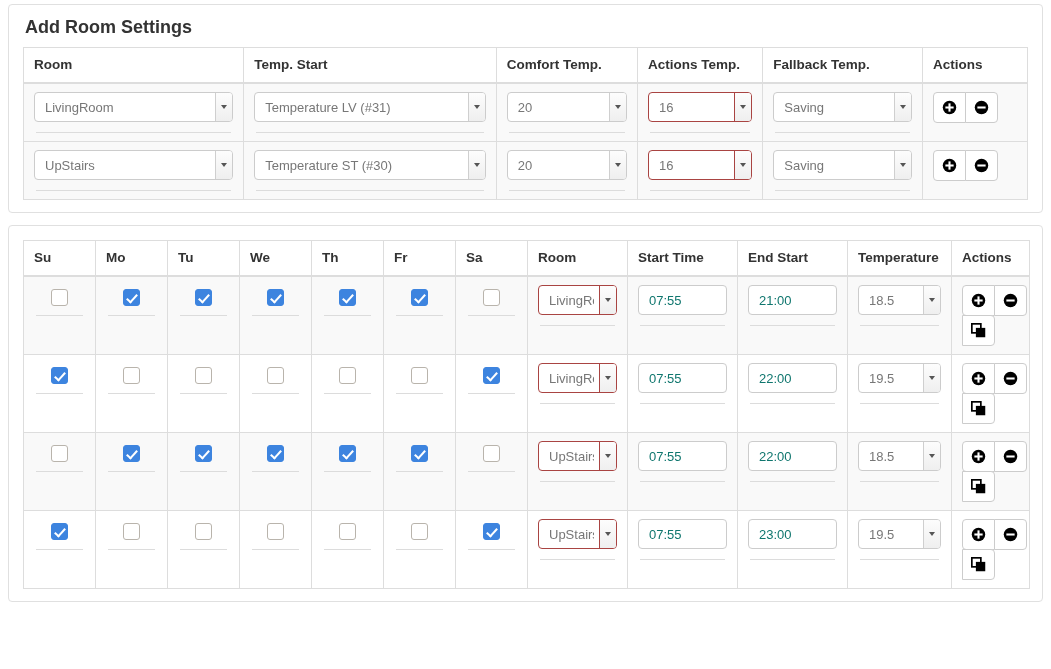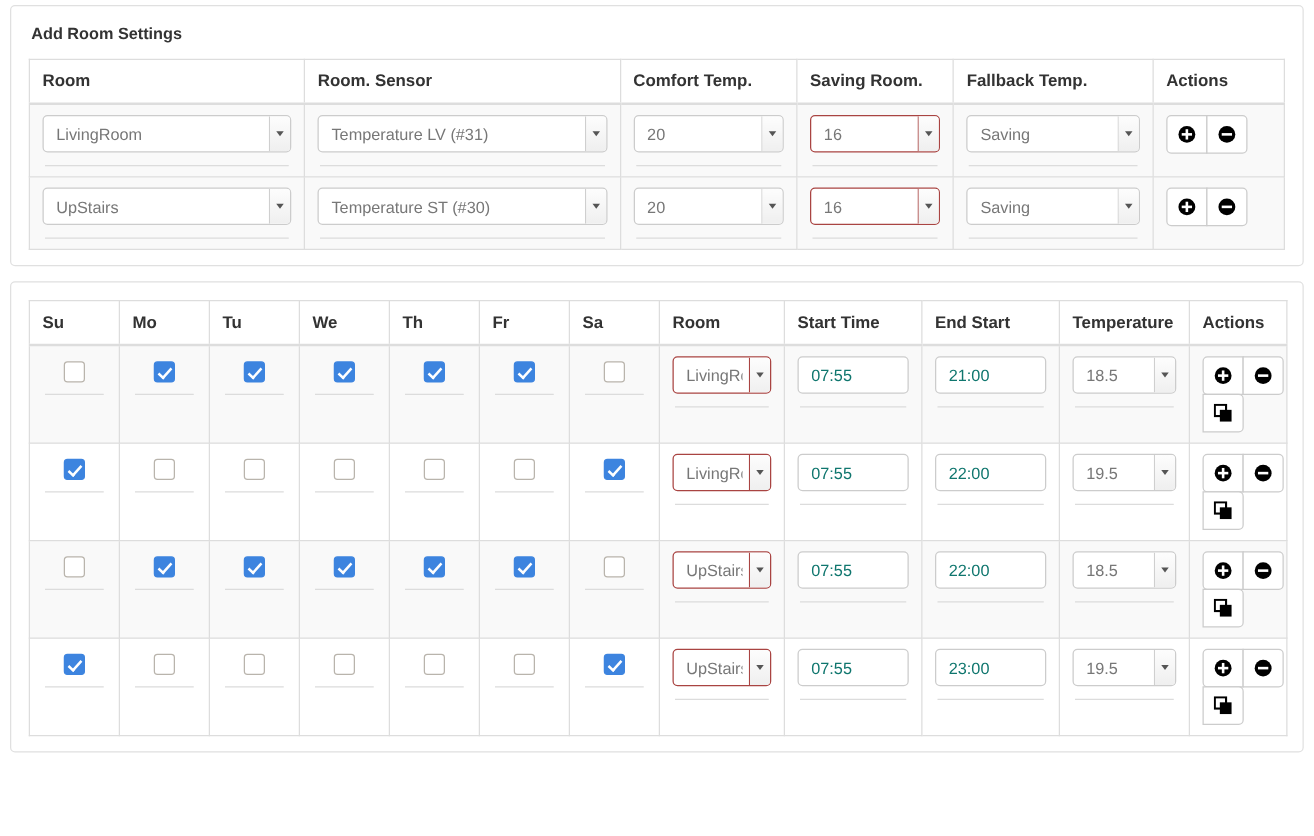--- a/index.html
+++ b/index.html
@@ -27,21 +27,21 @@
   
   .panel {
     border: 1px solid #e0e0e0;
     border-radius: 4px;
     background: #ffffff;
     box-sizing: border-box;
     padding: 14px 14px 12px 14px;
     margin-bottom: 12px;
   }
   .panel-title {
-    font-size: 13px;
+    font-size: 18px;
     font-weight: bold;
     color: #333333;
     margin: 0 0 12px 2px;
     line-height: 16px;
   }
 
   
   table.grid {
     width: 100%;
     border-collapse: collapse;
@@ -208,23 +208,23 @@
         <col class="t-room">
           <col class="t-sensor">
           <col class="t-comf">
         <col class="t-sav">
           <col class="t-fall">
           <col class="t-act">
       </colgroup>
       <thead>
         <tr>
           <th>Room</th>
-          <th>Room. Sensor</th>
+          <th>Temp. Start</th>
           <th>Comfort Temp.</th>
-          <th>Saving Room.</th>
+          <th>Actions Temp.</th>
           <th>Fallback Temp.</th>
           <th>Actions</th>
         </tr>
       </thead>
       <tbody>
 
         <tr class="striped">
           <td>
             <div class="ctrl-wrap">
               <select class="sel">

